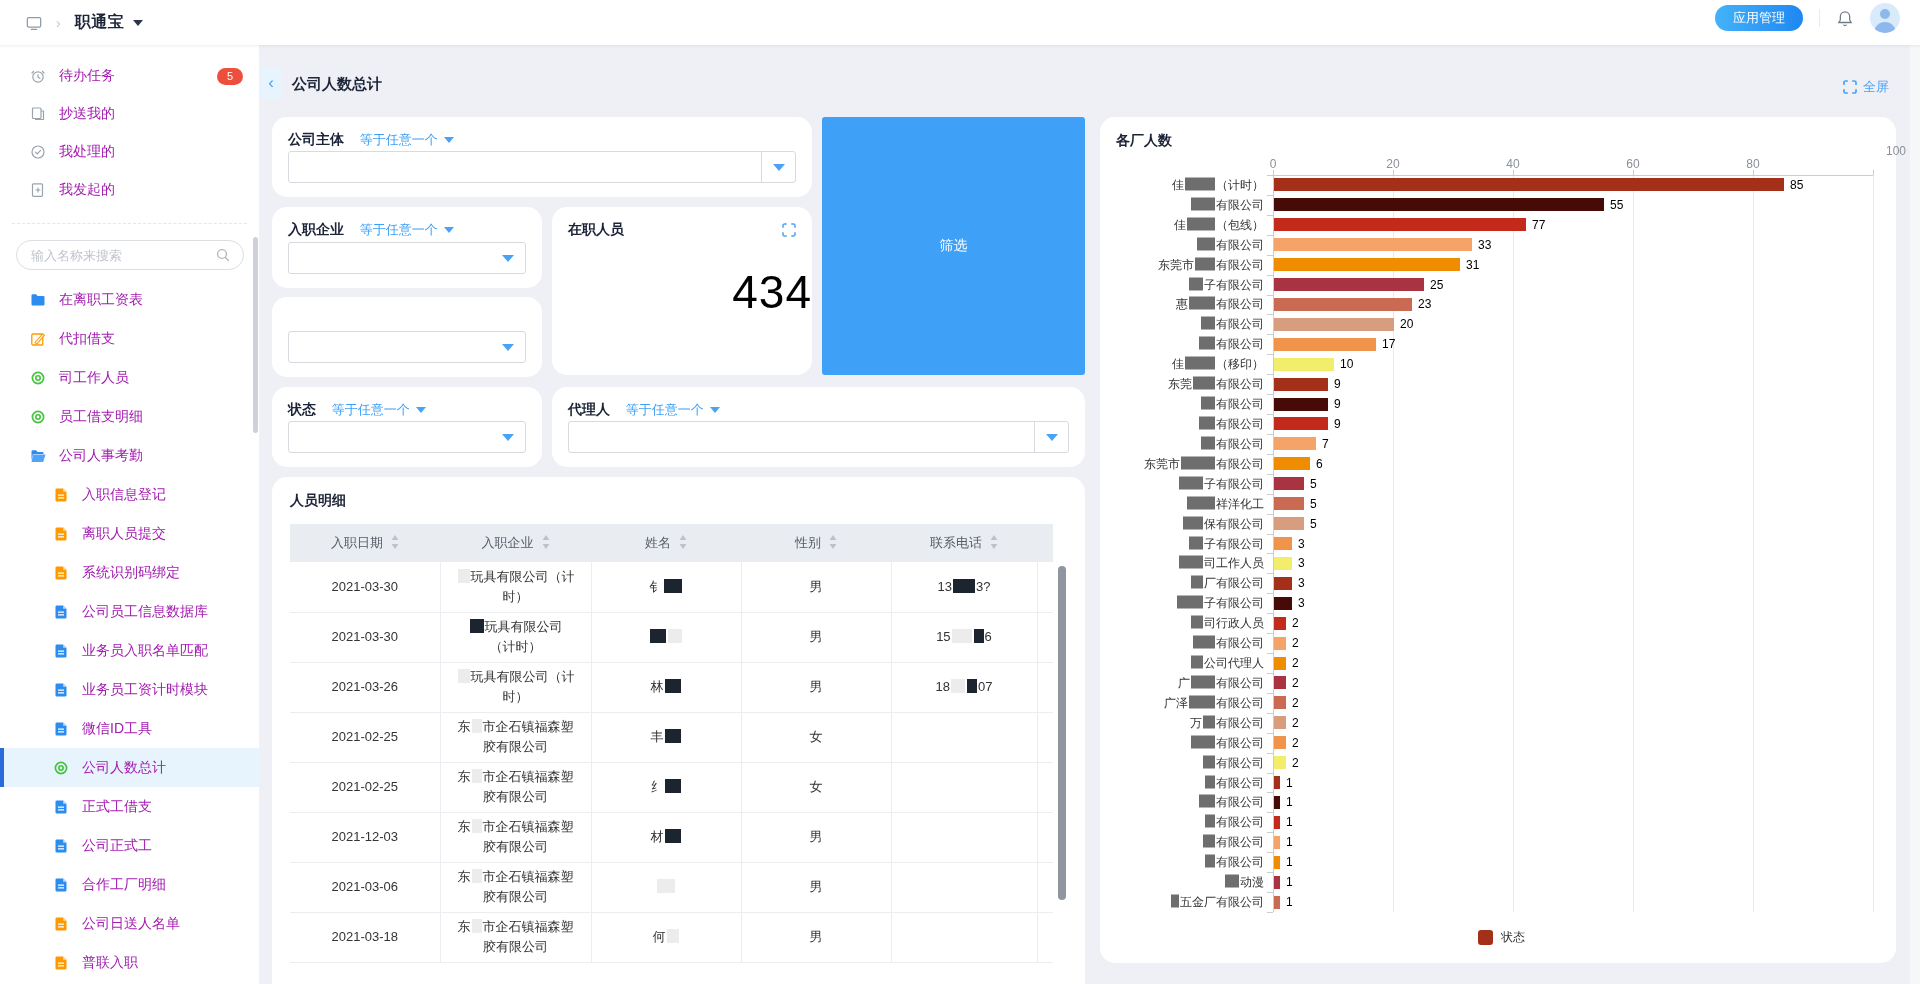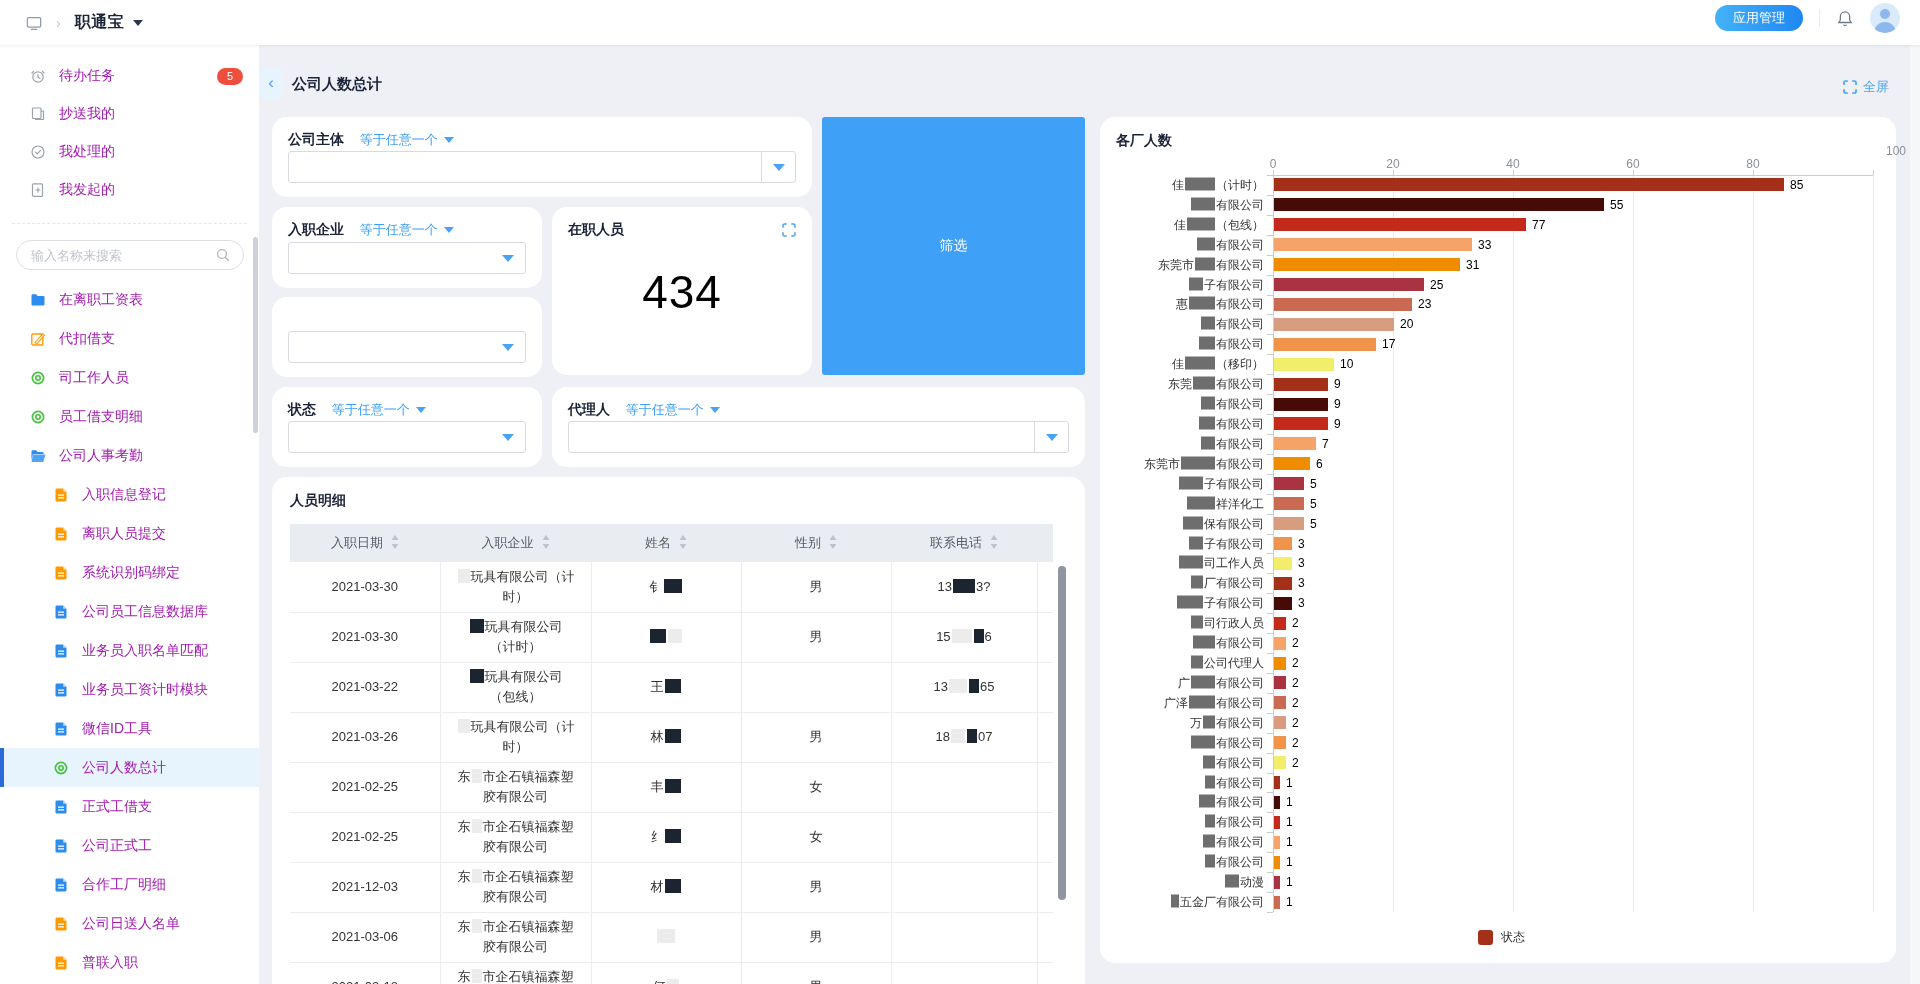--- a/index.html
+++ b/index.html
@@ -62,21 +62,21 @@
   #card-f3 { left:272px; top:297px; width:270px; height:80px; }
   #card-f4 { left:272px; top:387px; width:270px; height:80px; }
   #card-f5 { left:552px; top:387px; width:533px; height:80px; }
   #card-stat { left:552px; top:207px; width:260px; height:168px; }
   #card-filterbtn { left:822px; top:117px; width:263px; height:258px; background:#3fa0f7; border-radius:3px; position:absolute;
                     display:flex; align-items:center; justify-content:center; color:#fff; font-size:14px; cursor:pointer; }
   #card-table { left:272px; top:477px; width:813px; height:560px; }
   #card-chart { left:1100px; top:117px; width:796px; height:846px; }
 
   .stat-head { display:flex; justify-content:space-between; align-items:center; padding:14px 16px 0 16px; }
-  .stat-value { position:absolute; left:0; right:0; top:58px; text-align:center; font-size:46px; color:#000; letter-spacing:1px; }
+  .stat-value { position:absolute; left:0; right:0; top:58px; text-align:right; font-size:46px; color:#000; letter-spacing:1px; }
 
   .tbl-title { padding:15px 18px 12px 18px; font-size:14px; font-weight:700; color:#1c2438; }
   #tbl { position:absolute; left:18px; top:47px; width:763px; border-collapse:collapse; table-layout:fixed; }
   #tbl th { background:#e9edf2; height:38px; font-weight:400; color:#555c66; font-size:13px; }
   #tbl th .sort { display:inline-block; margin-left:8px; vertical-align:-2px; }
   #tbl td { height:50px; text-align:center; border:1px solid #ecedf0; border-top:none; font-size:13px; color:#333;
             padding:2px 16px; line-height:1.55; }
   #tbl td:first-child { border-left:none; }
   #tbl td:last-child { border-right:none; }
   #tbl tr td { background:#fff; }
@@ -493,28 +493,20 @@
             <td>男</td>
             <td>13<span class="seg-d" style="width: 22px;"></span>3?</td>
             <td></td>
           </tr>
           <tr>
             <td>2021-03-30</td>
             <td><span class="seg-d" style="width: 14px;"></span>玩具有限公司（计时）</td>
             <td><span class="seg-d" style="width: 16px;"></span><span class="seg-l" style="width: 14px;"></span></td>
             <td>男</td>
             <td>15<span class="seg-l" style="width: 20px;"></span><span class="seg-d" style="width: 10px;"></span>6</td>
-            <td></td>
-          </tr>
-          <tr>
-            <td>2021-03-22</td>
-            <td><span class="seg-d" style="width: 14px;"></span>玩具有限公司（包线）</td>
-            <td>王<span class="seg-d" style="width: 16px;"></span></td>
-            <td></td>
-            <td>13<span class="seg-l" style="width: 18px;"></span><span class="seg-d" style="width: 10px;"></span>65</td>
             <td></td>
           </tr>
           <tr>
             <td>2021-03-26</td>
             <td><span class="seg-l" style="width: 12px;"></span>玩具有限公司（计时）</td>
             <td>林<span class="seg-d" style="width: 16px;"></span></td>
             <td>男</td>
             <td>18<span class="seg-l" style="width: 14px;"></span><span class="seg-d" style="width: 10px;"></span>07</td>
             <td></td>
           </tr>

